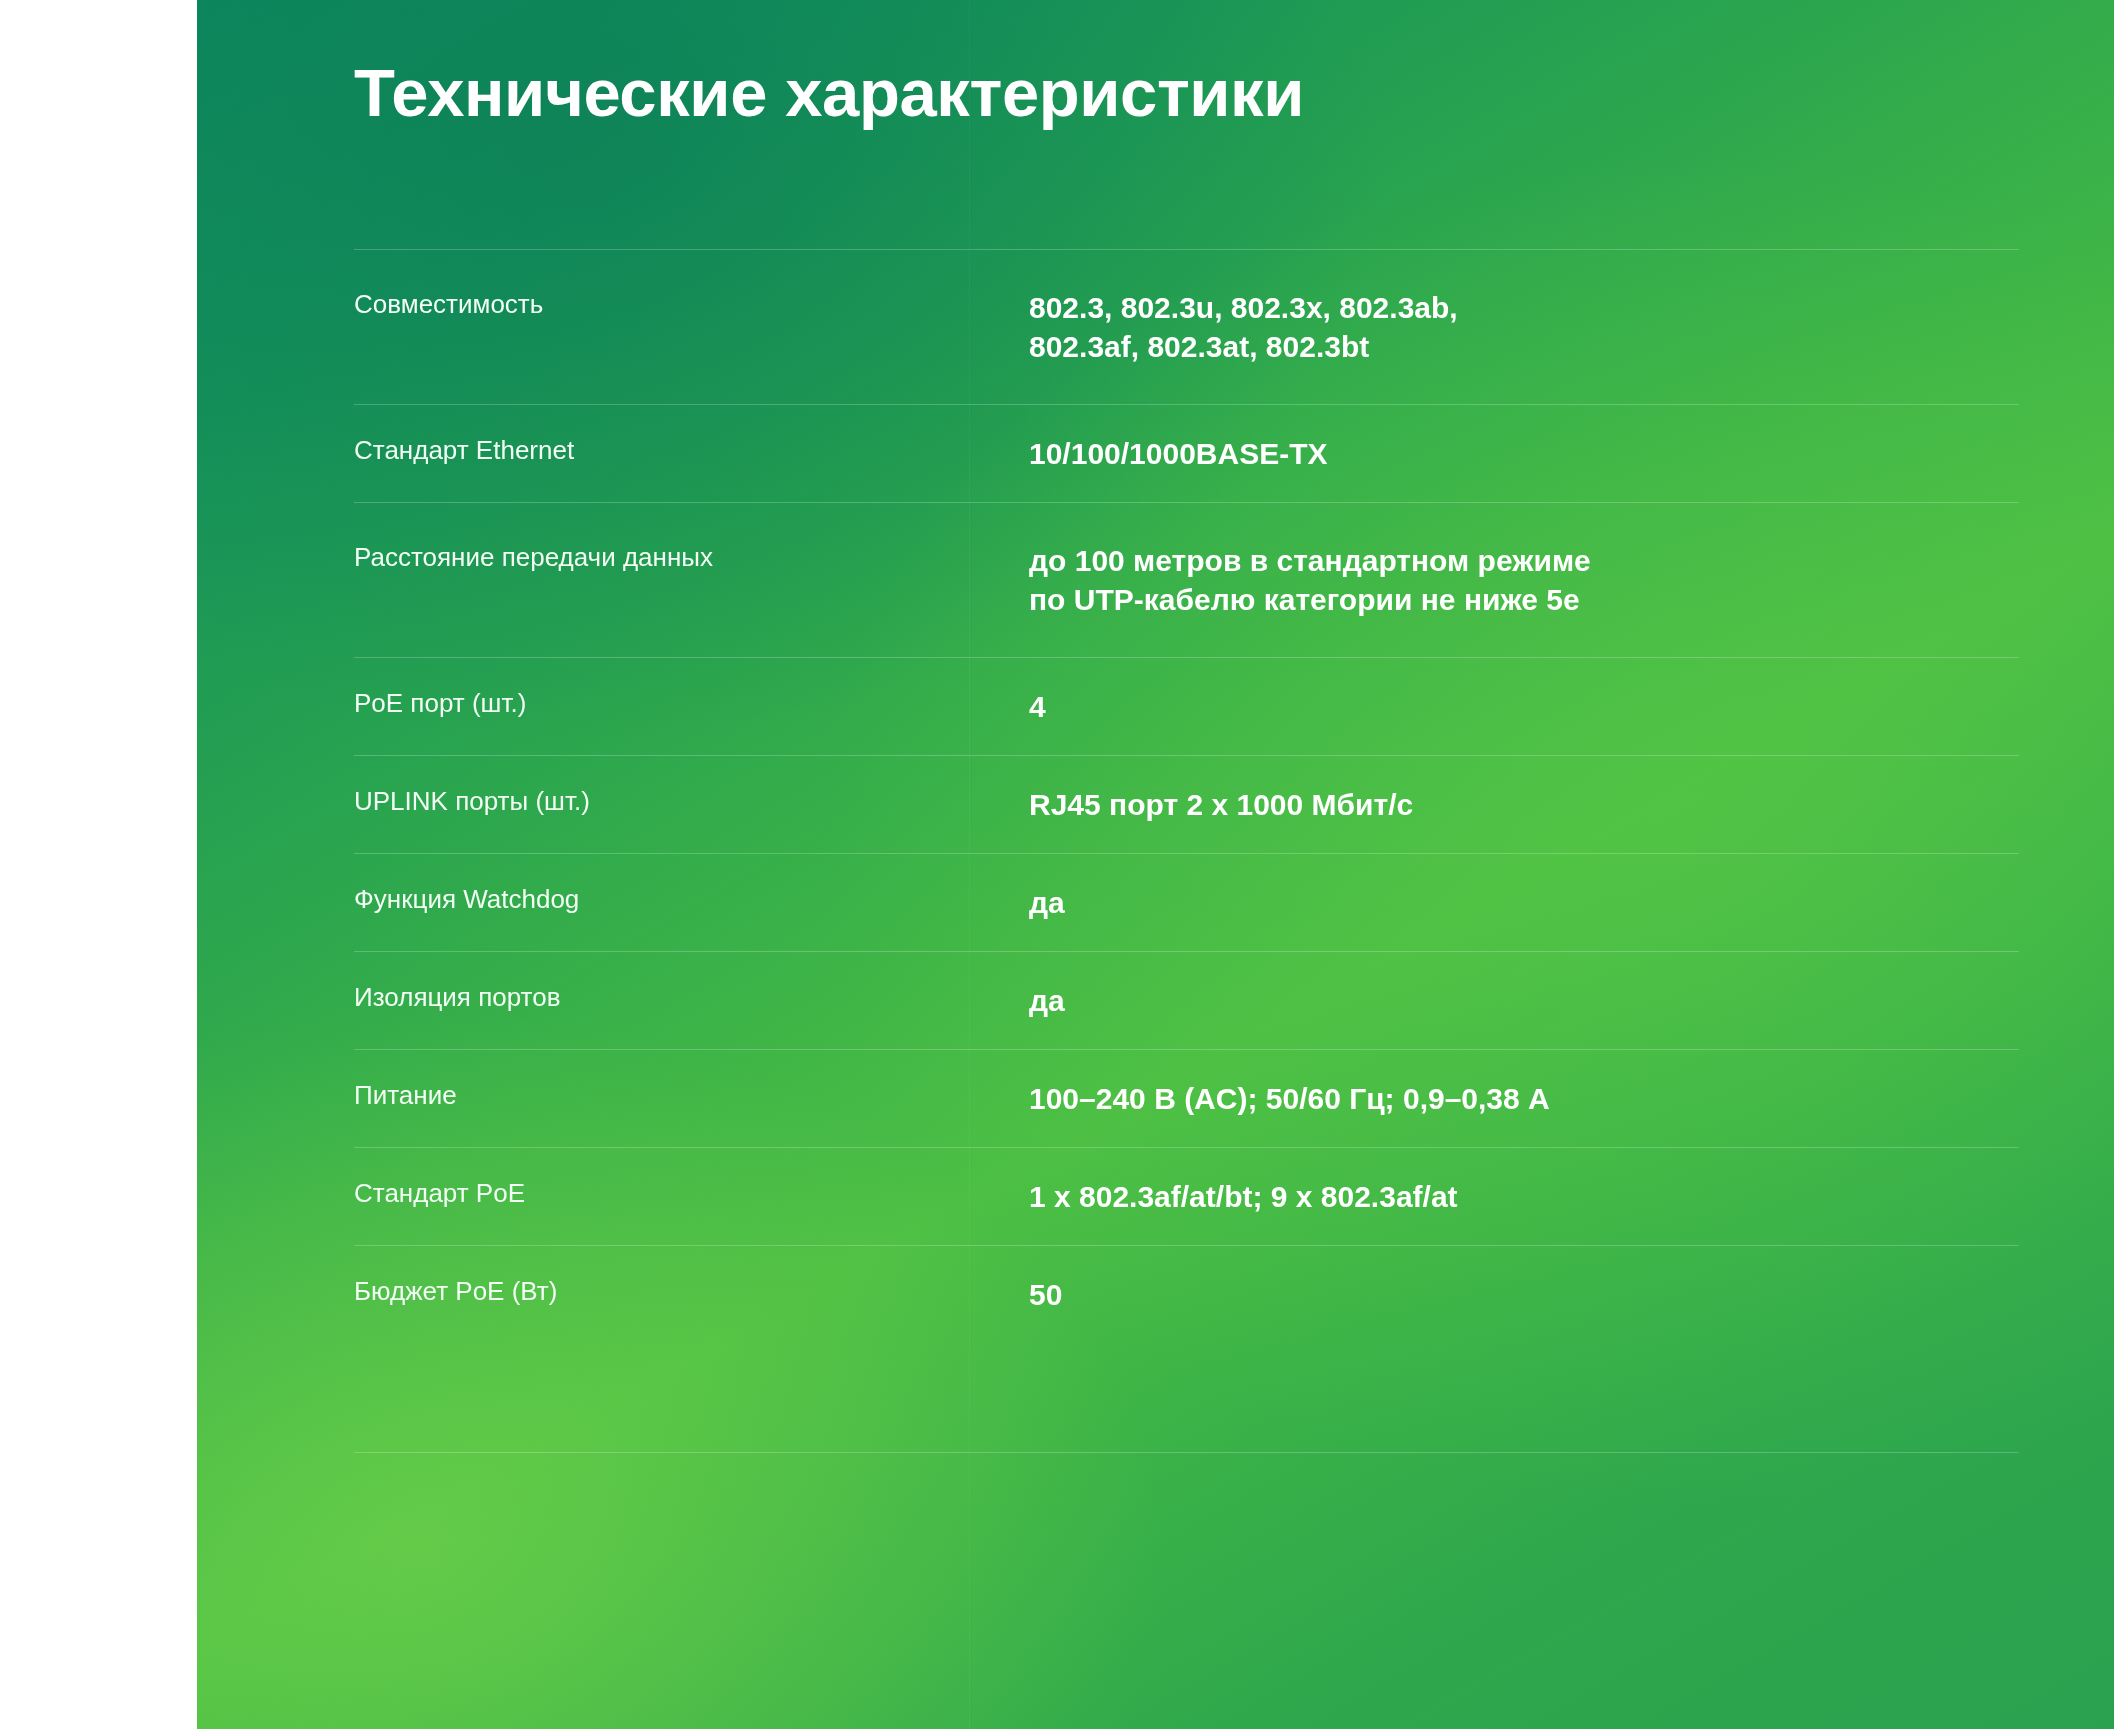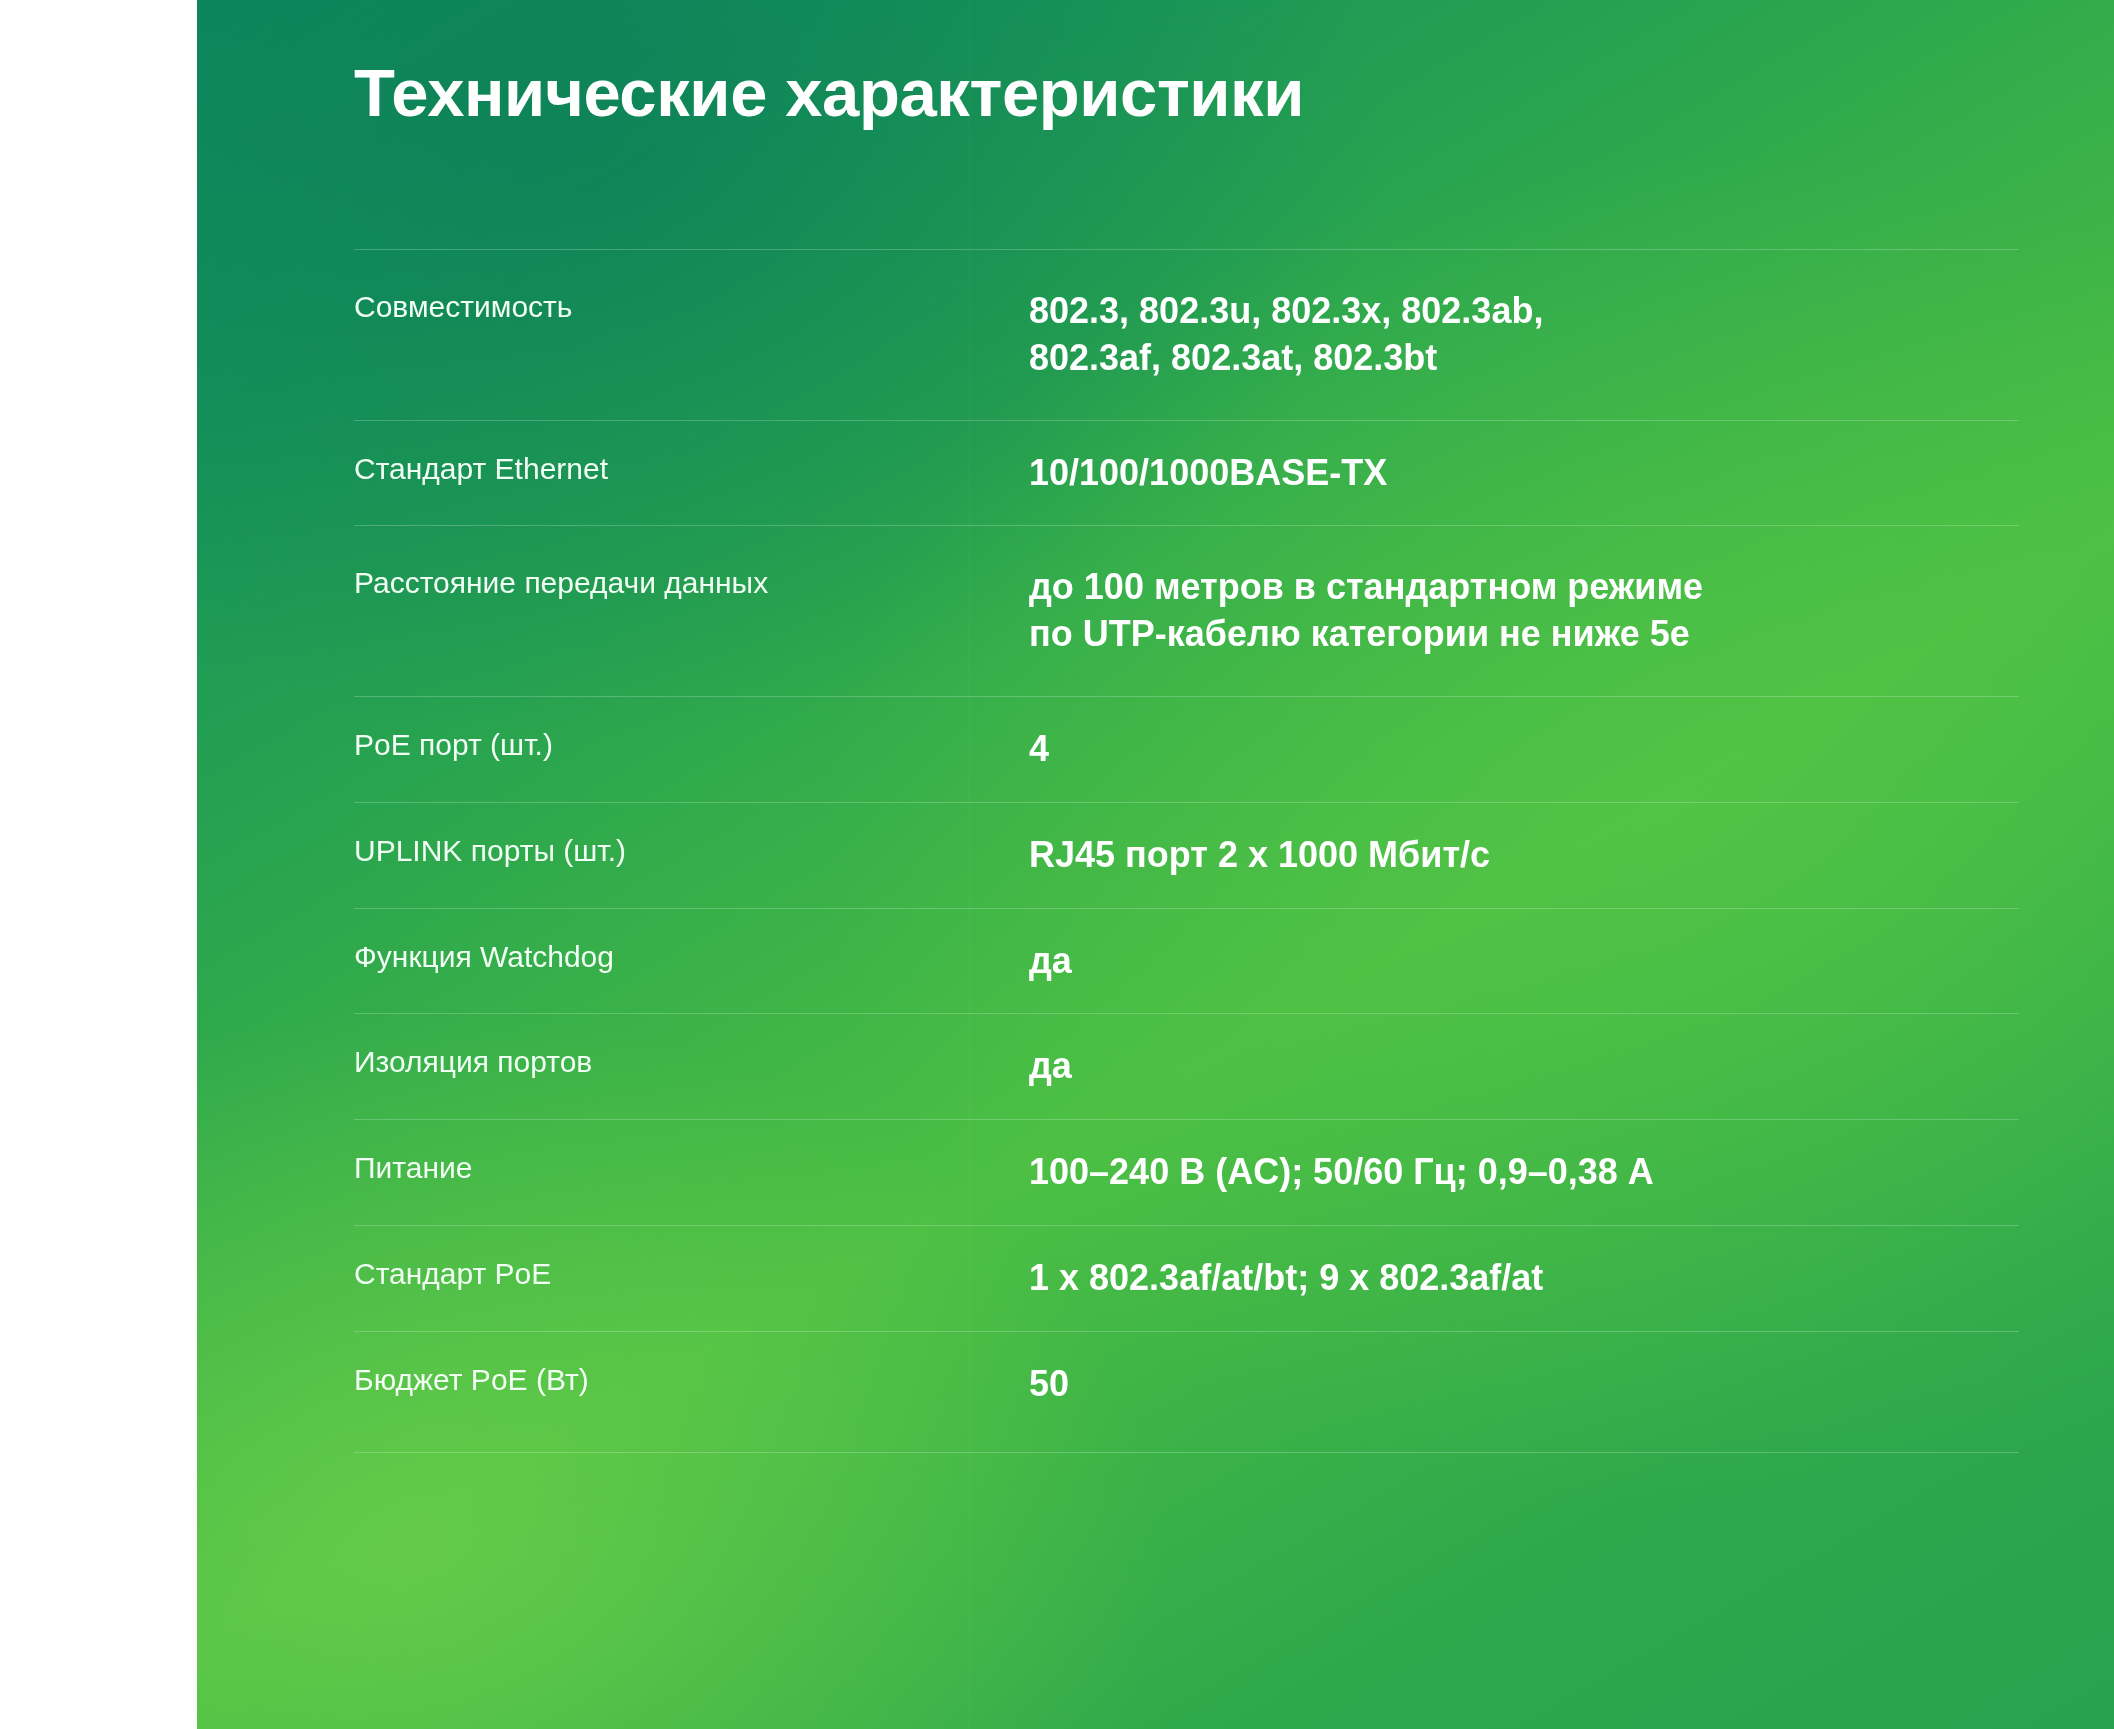--- a/index.html
+++ b/index.html
@@ -87,29 +87,29 @@
   }
 
   .spec-table td {
     vertical-align: top;
     padding: 29px 0 29px 0;
     color: #ffffff;
   }
 
   .spec-table td.k {
     width: 614px;
-    font-size: 30px;
+    font-size: 26px;
     font-weight: normal;
     color: #f2fff4;
     padding-right: 35px;
     line-height: 1.28;
   }
 
   .spec-table td.v {
-    font-size: 36px;
+    font-size: 30px;
     font-weight: bold;
     color: #ffffff;
     line-height: 1.3;
     white-space: pre-line;
     padding-left: 26px;
   }
 
   .row-tall td { padding: 38px 0 38px 0; }
   .row-tall td.v { padding-left: 26px; }
 

